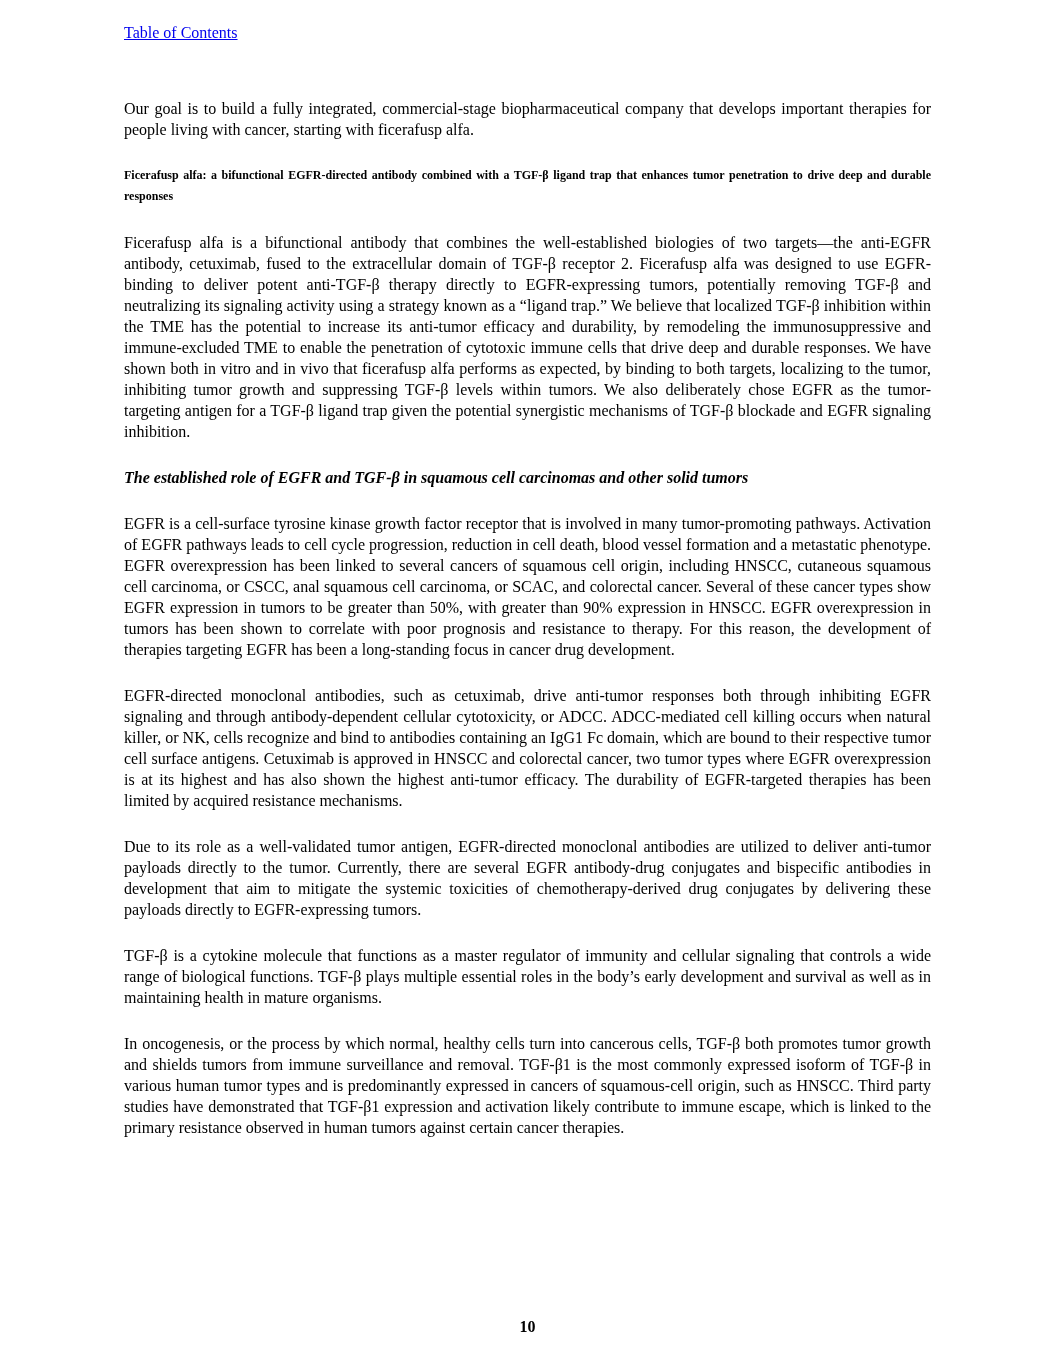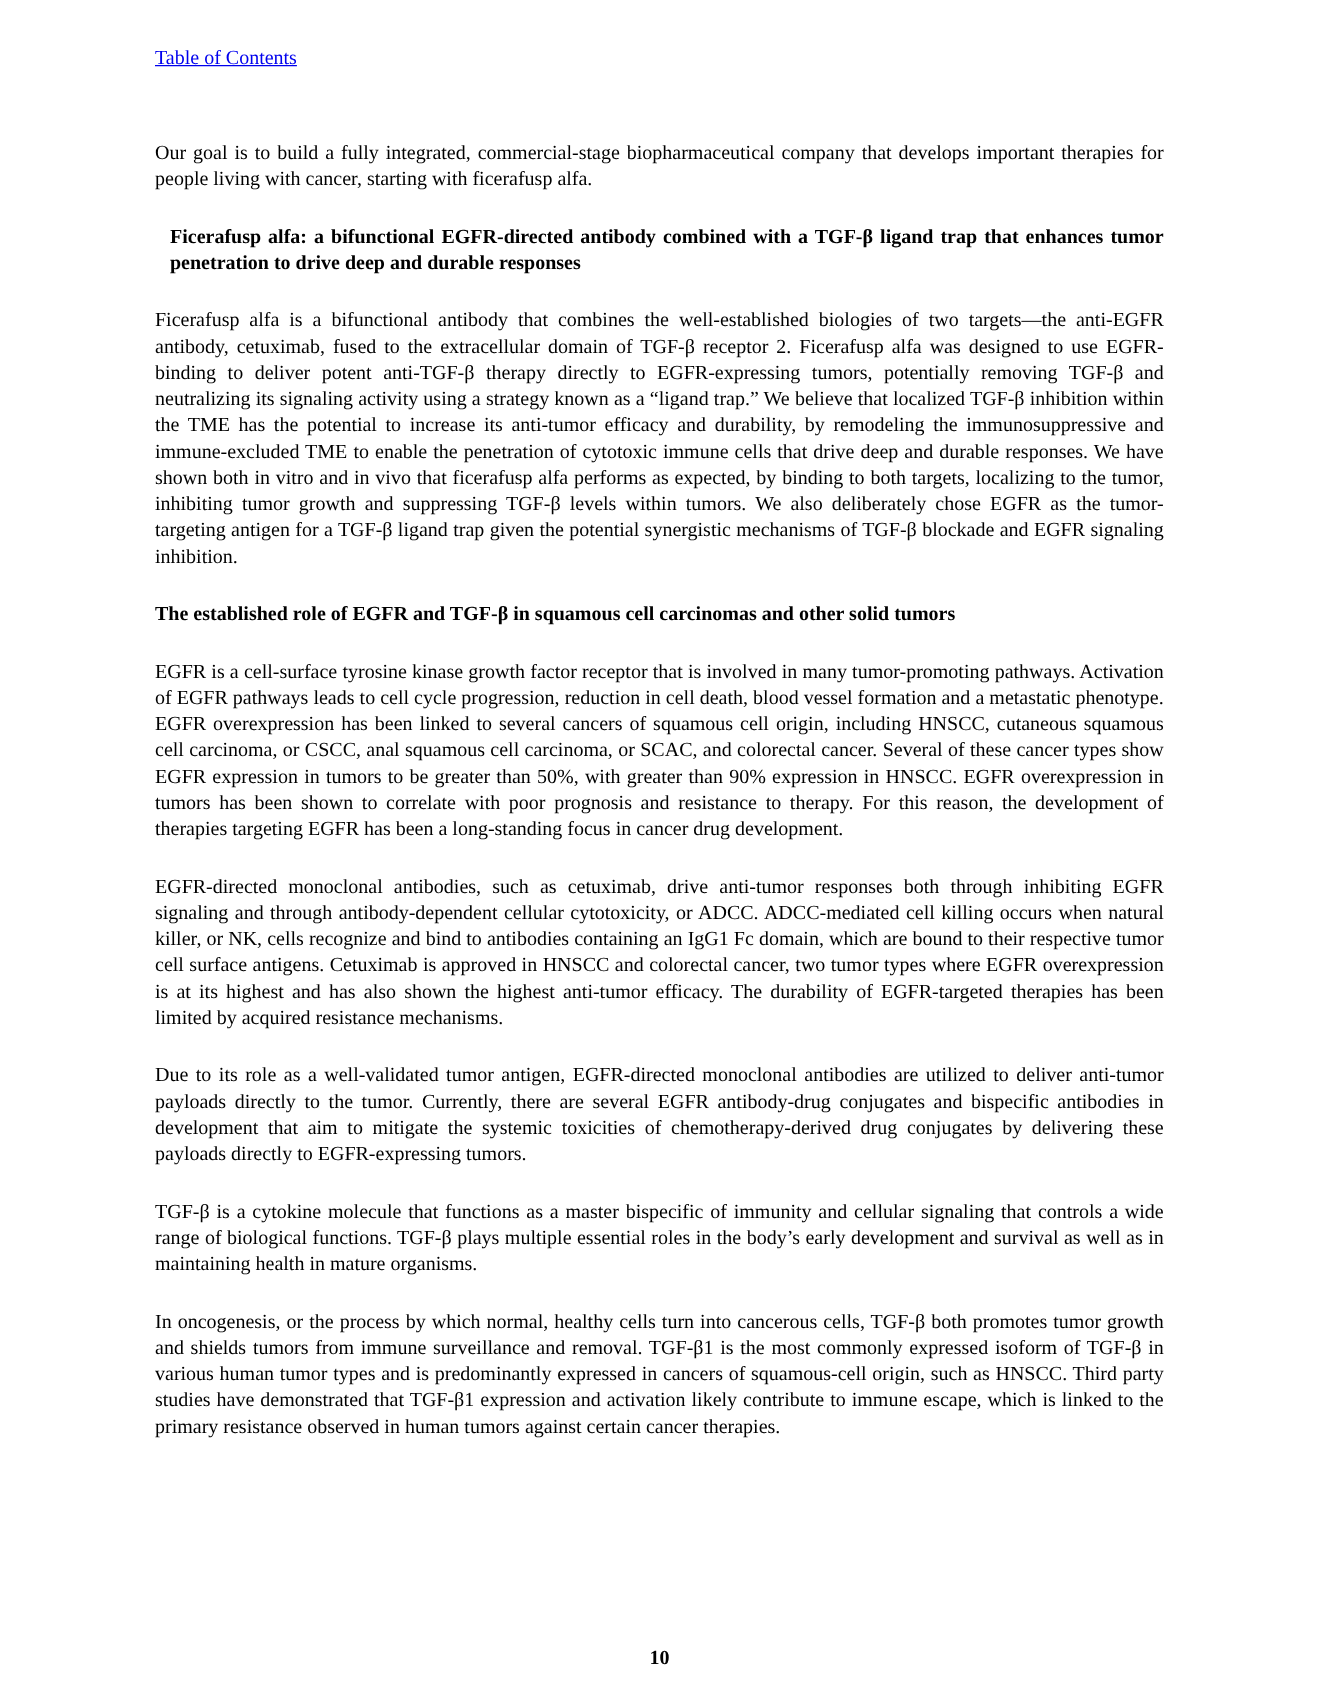--- a/index.html
+++ b/index.html
@@ -7,49 +7,50 @@
     padding: 0;
     background: #ffffff;
   }
   .page {
     position: relative;
     width: 1055px;
     height: 1365px;
     margin: 0 auto;
     background: #ffffff;
     box-sizing: border-box;
-    padding: 36px 124px 0 124px;
+    padding: 22px 124px 0 124px;
     font-family: "Liberation Serif", "DejaVu Serif", serif;
     font-size: 16px;
     line-height: 21px;
     color: #000000;
     overflow: hidden;
   }
   a.toc-link {
     color: #0000EE;
     text-decoration: underline;
     cursor: pointer;
     display: inline-block;
   }
   p.body-text {
     margin: 25px 0 0 0;
     text-align: justify;
   }
   p.first-para {
     margin-top: 55px;
   }
   .heading-bold {
-    margin: 25px 0 0 12px;
+    margin: 25px 0 0 0;
     font-weight: bold;
-    font-size: 16px;
+    font-size: 12px;
     text-align: justify;
   }
   .heading-bold-italic {
     margin: 25px 0 0 0;
     font-weight: bold;
+    font-style: italic;
     font-size: 16px;
   }
   .heading-italic {
     margin: 25px 0 0 0;
     font-weight: normal;
     font-style: italic;
     font-size: 16px;
   }
   .page-footer {
     position: absolute;
@@ -76,19 +77,19 @@
   <h3 class="heading-bold-italic">The established role of EGFR and TGF-β in squamous cell carcinomas and other solid tumors</h3>
 
 
   <p class="body-text">EGFR is a cell-surface tyrosine kinase growth factor receptor that is involved in many tumor-promoting pathways. Activation of EGFR pathways leads to cell cycle progression, reduction in cell death, blood vessel formation and a metastatic phenotype. EGFR overexpression has been linked to several cancers of squamous cell origin, including HNSCC, cutaneous squamous cell carcinoma, or CSCC, anal squamous cell carcinoma, or SCAC, and colorectal cancer. Several of these cancer types show EGFR expression in tumors to be greater than 50%, with greater than 90% expression in HNSCC. EGFR overexpression in tumors has been shown to correlate with poor prognosis and resistance to therapy. For this reason, the development of therapies targeting EGFR has been a long-standing focus in cancer drug development.</p>
 
   <p class="body-text">EGFR-directed monoclonal antibodies, such as cetuximab, drive anti-tumor responses both through inhibiting EGFR signaling and through antibody-dependent cellular cytotoxicity, or ADCC. ADCC-mediated cell killing occurs when natural killer, or NK, cells recognize and bind to antibodies containing an IgG1 Fc domain, which are bound to their respective tumor cell surface antigens. Cetuximab is approved in HNSCC and colorectal cancer, two tumor types where EGFR overexpression is at its highest and has also shown the highest anti-tumor efficacy. The durability of EGFR-targeted therapies has been limited by acquired resistance mechanisms.</p>
 
   <p class="body-text">Due to its role as a well-validated tumor antigen, EGFR-directed monoclonal antibodies are utilized to deliver anti-tumor payloads directly to the tumor. Currently, there are several EGFR antibody-drug conjugates and bispecific antibodies in development that aim to mitigate the systemic toxicities of chemotherapy-derived drug conjugates by delivering these payloads directly to EGFR-expressing tumors.</p>
 
 
-  <p class="body-text">TGF-β is a cytokine molecule that functions as a master bispecific of immunity and cellular signaling that controls a wide range of biological functions. TGF-β plays multiple essential roles in the body’s early development and survival as well as in maintaining health in mature organisms.</p>
+  <p class="body-text">TGF-β is a cytokine molecule that functions as a master regulator of immunity and cellular signaling that controls a wide range of biological functions. TGF-β plays multiple essential roles in the body’s early development and survival as well as in maintaining health in mature organisms.</p>
 
   <p class="body-text">In oncogenesis, or the process by which normal, healthy cells turn into cancerous cells, TGF-β both promotes tumor growth and shields tumors from immune surveillance and removal. TGF-β1 is the most commonly expressed isoform of TGF-β in various human tumor types and is predominantly expressed in cancers of squamous-cell origin, such as HNSCC. Third party studies have demonstrated that TGF-β1 expression and activation likely contribute to immune escape, which is linked to the primary resistance observed in human tumors against certain cancer therapies.</p>
 
   <div class="page-footer">10</div>
 
 </div>
 
 </body></html>

